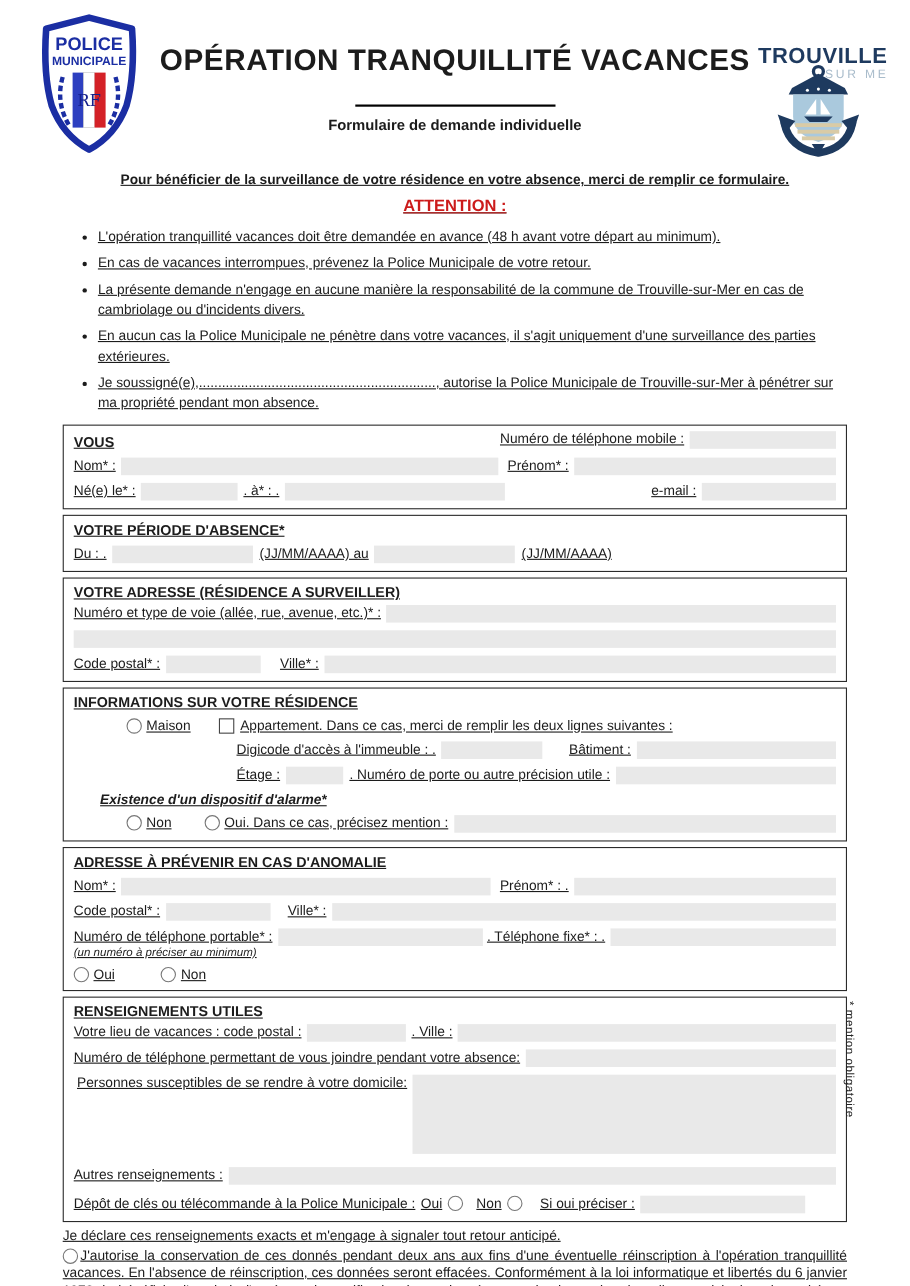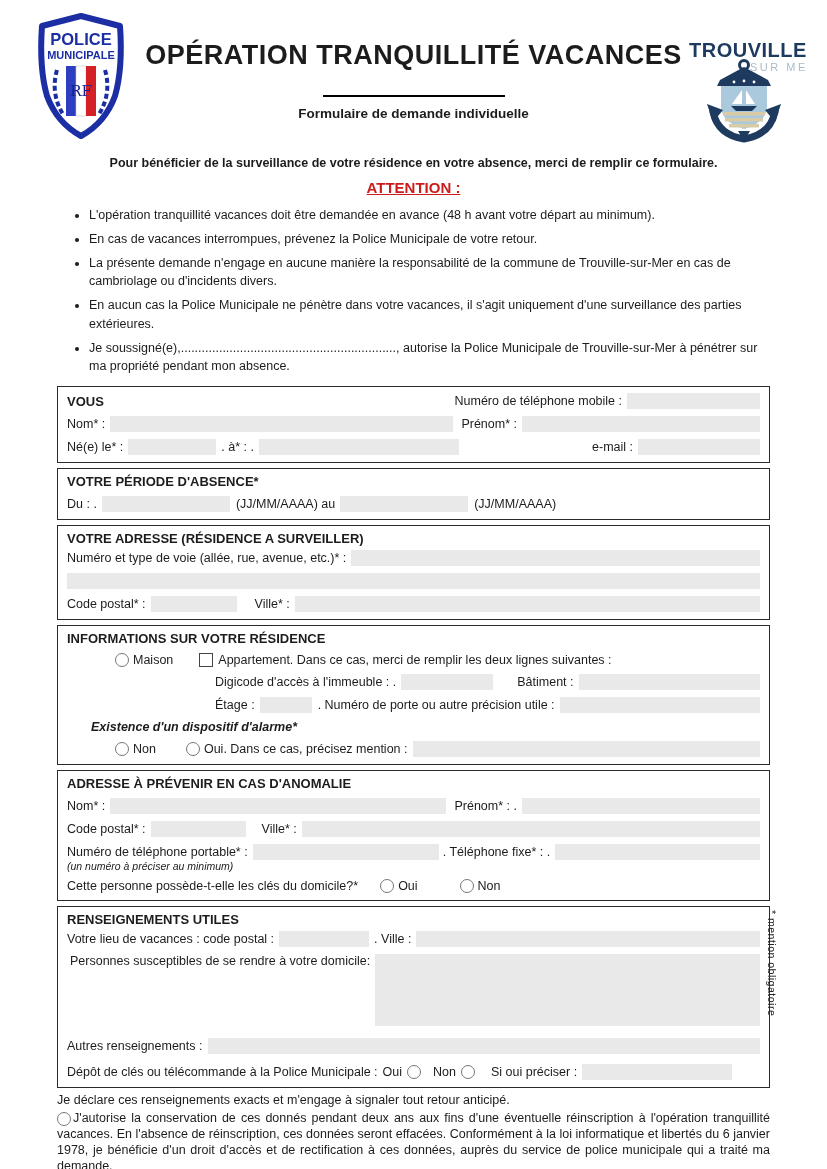--- a/index.html
+++ b/index.html
@@ -1,35 +1,35 @@
 <!DOCTYPE html>
 <html lang="fr"><head>
 <meta charset="utf-8">
 <style>
   html,body{margin:0;padding:0;background:#fff;}
   .page{position:relative;width:827px;height:1169px;background:#fff;overflow:hidden;
-        font-family:"Liberation Sans",sans-serif;color:#1c1c1c;}
+        font-family:"Liberation Sans",sans-serif;color:#1c1c1c;text-decoration:underline;}
   
   .header{position:relative;height:146px;}
   .badge{position:absolute;left:35px;top:12px;}
   .town{position:absolute;right:20px;top:40px;}
   .header-center{position:absolute;left:140px;right:140px;top:40px;text-align:center;}
   .main-title{font-size:27px;font-weight:bold;letter-spacing:.5px;white-space:nowrap;}
   .title-rule{width:182px;height:2px;background:#000;margin:24px auto 9px auto;}
   .subtitle{font-size:13.5px;font-weight:bold;}
   
   .intro{ text-align:center;font-weight:bold;font-size:12.5px;margin:10px 40px 0 40px;}
   .attention{text-align:center;font-weight:bold;font-size:15px;text-decoration:underline;margin-top:9px;}
   
   ul.bullets{margin:10px 55px 10px 72px;padding-left:17px;}
   ul.bullets li{font-size:12.5px;line-height:1.5;margin-bottom:5px;}
   
   .box{border:1.5px solid #2b2b2b;margin:0 57px 5px 57px;padding:3px 9px 7px 9px;}
   .box-title{font-size:13px;font-weight:bold;padding-top:2px;}
-  .row{display:flex;align-items:center;white-space:nowrap;font-size:12.5px;margin-top:7px;}
+  .row{display:flex;align-items:flex-start;white-space:nowrap;font-size:12.5px;margin-top:7px;}
   .row.tight{margin-top:4px;}
   .f{background:#e9e9e9;height:16px;flex:0 0 auto;}
   .grow{flex:1 1 auto;}
   .lbl{margin-right:5px;}
   .radio{width:14px;height:14px;border:1.3px solid #777;border-radius:50%;background:#fff;
          flex:0 0 auto;margin-right:4px;box-sizing:border-box;}
   .chk{width:14px;height:14px;border:1.7px solid #444;background:#fff;flex:0 0 auto;
        margin-right:5px;box-sizing:border-box;}
   .ital-bold{font-weight:bold;font-style:italic;font-size:12.5px;margin-top:7px;margin-left:24px;}
   .indent1{margin-left:48px;}
@@ -198,36 +198,39 @@
       <span class="f grow"></span>
     </div>
     <div class="row">
       <span class="lbl">Numéro de téléphone portable* :</span>
       <span class="f" style="width:186px"></span>
       <span class="lbl" style="margin-left:4px">. Téléphone fixe* : .</span>
       <span class="f grow"></span>
     </div>
     <div class="note">(un numéro à préciser au minimum)</div>
     <div class="row">
-      <span class="lbl" style="margin-right:22px">Cette personne possède-t-elle les clés du domicile?*</span>
       <span class="radio"></span>
       <span class="lbl" style="margin-right:42px">Oui</span>
       <span class="radio"></span>
       <span class="lbl">Non</span>
     </div>
   </div>
 
   <div class="box">
     <div class="box-title">RENSEIGNEMENTS UTILES</div>
     <div class="row tight">
       <span class="lbl">Votre lieu de vacances : code postal :</span>
       <span class="f" style="width:90px"></span>
       <span class="lbl" style="margin-left:5px">. Ville :</span>
       <span class="f grow"></span>
     </div>
+    <div class="row">
+      <span class="lbl">Numéro de téléphone permettant de vous joindre pendant votre absence:</span>
+      <span class="f grow"></span>
+    </div>
     <div class="row top">
       <span class="lbl" style="margin-left:3px">Personnes susceptibles de se rendre à votre domicile:</span>
       <span class="f grow area"></span>
     </div>
     <div class="row" style="margin-top:12px">
       <span class="lbl">Autres renseignements :</span>
       <span class="f grow"></span>
     </div>
     <div class="row" style="margin-top:10px">
       <span class="lbl">Dépôt de clés ou télécommande à la Police Municipale :</span>

